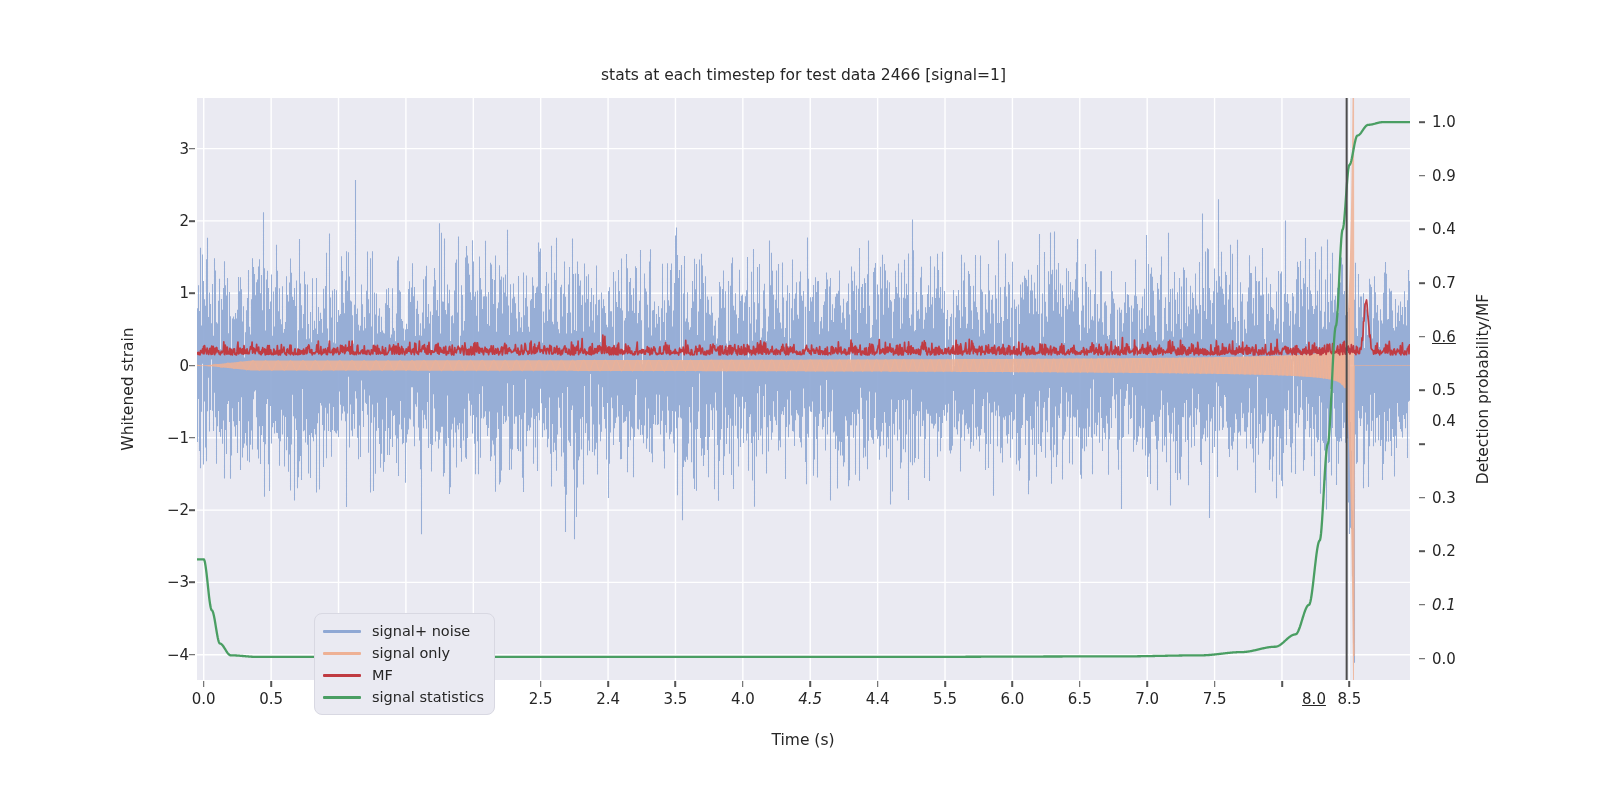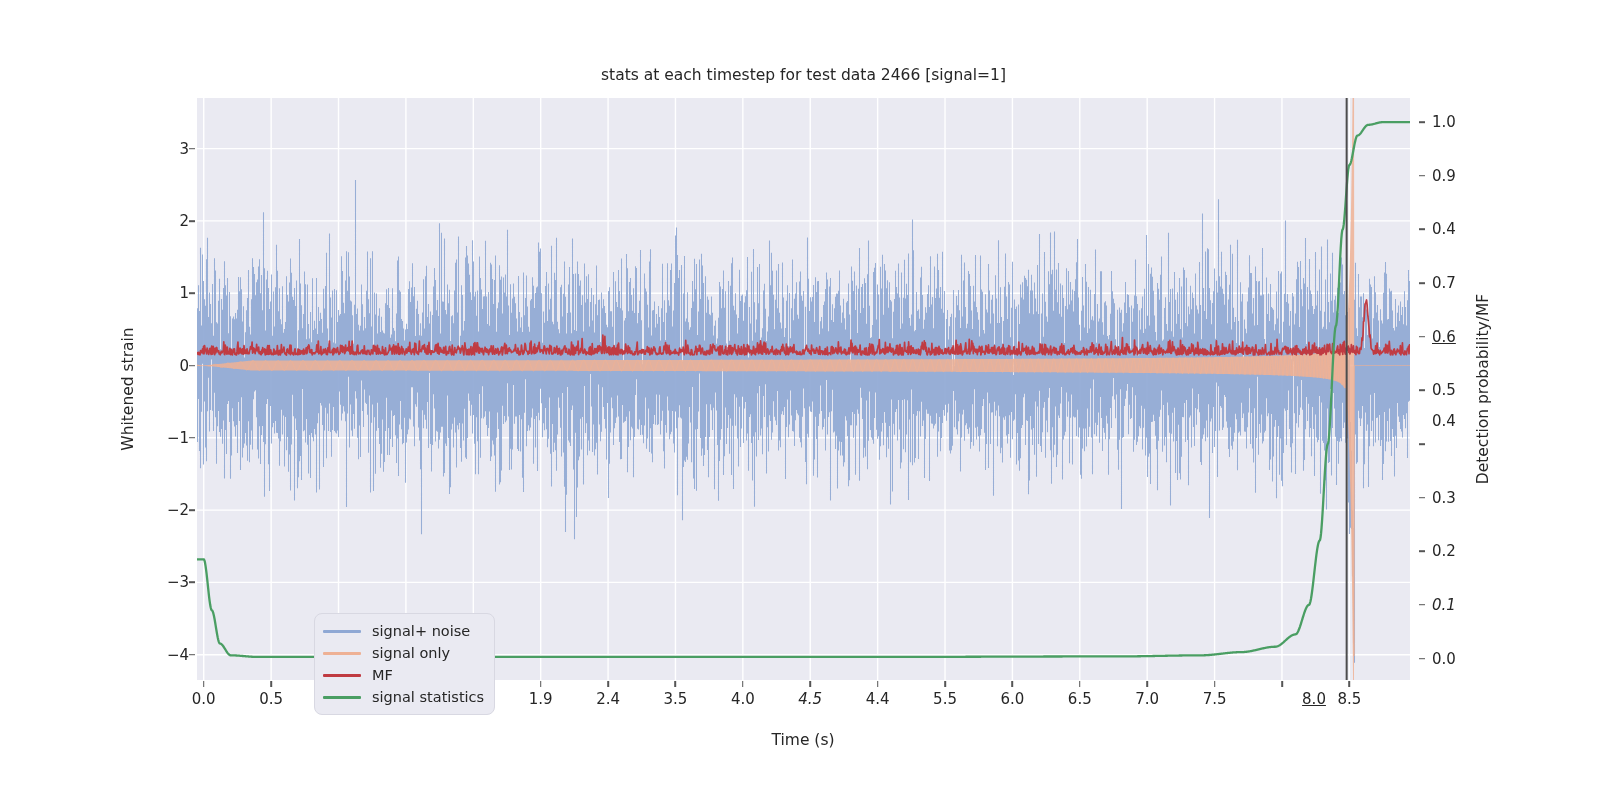--- a/index.html
+++ b/index.html
@@ -278,21 +278,21 @@
       <div class="xtick-label" style="left: 203.739px;">0.0</div>
       <div class="tickmark-x" style="left: 203.739px;"></div>
       <div class="xtick-label" style="left: 271.128px;">0.5</div>
       <div class="tickmark-x" style="left: 271.128px;"></div>
       <div class="xtick-label" style="left: 338.517px;">1.0</div>
       <div class="tickmark-x" style="left: 338.517px;"></div>
       <div class="xtick-label" style="left: 405.906px;">1.5</div>
       <div class="tickmark-x" style="left: 405.906px;"></div>
       <div class="xtick-label" style="left: 473.294px;">2.0</div>
       <div class="tickmark-x" style="left: 473.294px;"></div>
-      <div class="xtick-label" style="left: 540.683px;">1.9</div>
+      <div class="xtick-label" style="left: 540.683px;">2.5</div>
       <div class="tickmark-x" style="left: 540.683px;"></div>
       <div class="xtick-label" style="left: 608.072px;">2.4</div>
       <div class="tickmark-x" style="left: 608.072px;"></div>
       <div class="xtick-label" style="left: 675.461px;">3.5</div>
       <div class="tickmark-x" style="left: 675.461px;"></div>
       <div class="xtick-label" style="left: 742.85px;">4.0</div>
       <div class="tickmark-x" style="left: 742.85px;"></div>
       <div class="xtick-label" style="left: 810.239px; font-style: italic;">4.5</div>
       <div class="tickmark-x" style="left: 810.239px;"></div>
       <div class="xtick-label" style="left: 877.628px;">4.4</div>

